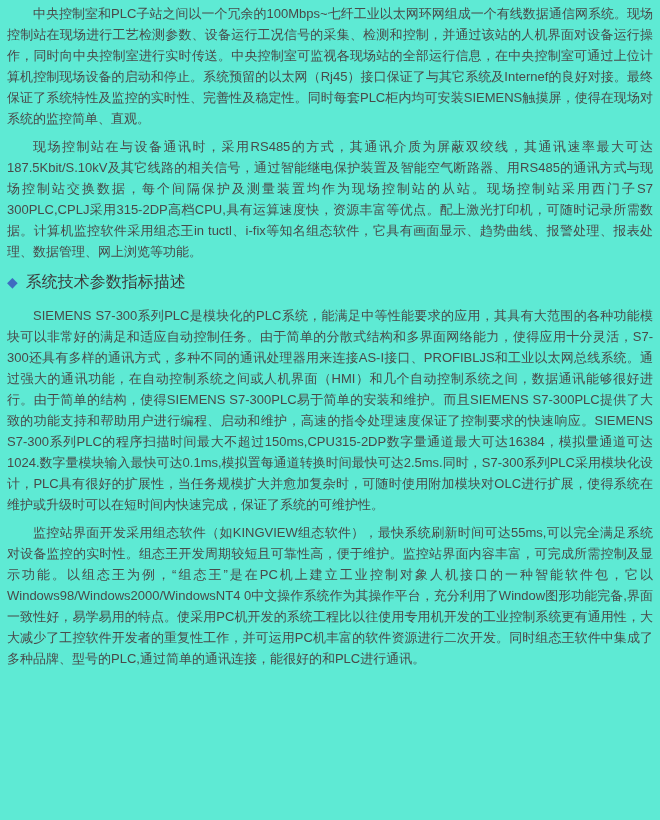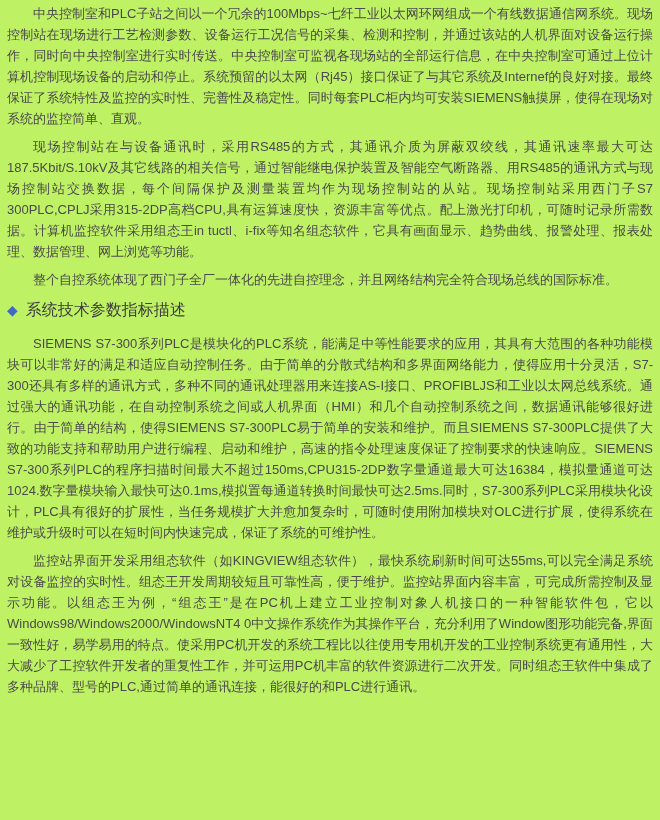--- a/index.html
+++ b/index.html
@@ -14,21 +14,21 @@
   }
   .page {
     box-sizing: border-box;
     width: 660px;
     height: 820px;
     padding: 3px 7px 0 7px;
     font-family: "Liberation Sans", "DejaVu Sans", sans-serif;
     font-size: 13px;
     line-height: 21px;
     color: #4a4a4a;
-    background: #bef264;
+    background: #5eead4;
   }
   p.para {
     margin: 0 0 7px 0;
     text-indent: 2em;
     text-align: justify;
     overflow-wrap: break-word;
   }
   .section-heading {
     margin: 9px 0 12px 0;
     font-size: 16px;
@@ -47,21 +47,20 @@
 </style>
 </head>
 <body>
 
 <div class="page">
 
   <p class="para">中央控制室和PLC子站之间以一个冗余的100Mbps~七纤工业以太网环网组成一个有线数据通信网系统。现场控制站在现场进行工艺检测参数、设备运行工况信号的采集、检测和控制，并通过该站的人机界面对设备运行操作，同时向中央控制室进行实时传送。中央控制室可监视各现场站的全部运行信息，在中央控制室可通过上位计算机控制现场设备的启动和停止。系统预留的以太网（Rj45）接口保证了与其它系统及Internef的良好对接。最终保证了系统特性及监控的实时性、完善性及稳定性。同时每套PLC柜内均可安装SIEMENS触摸屏，使得在现场对系统的监控简单、直观。</p>
 
   <p class="para">现场控制站在与设备通讯时，采用RS485的方式，其通讯介质为屏蔽双绞线，其通讯速率最大可达187.5Kbit/S.10kV及其它线路的相关信号，通过智能继电保护装置及智能空气断路器、用RS485的通讯方式与现场控制站交换数据，每个间隔保护及测量装置均作为现场控制站的从站。现场控制站采用西门子S7 300PLC,CPLJ采用315-2DP高档CPU,具有运算速度快，资源丰富等优点。配上激光打印机，可随时记录所需数据。计算机监控软件采用组态王in tuctl、i-fix等知名组态软件，它具有画面显示、趋势曲线、报警处理、报表处理、数据管理、网上浏览等功能。</p>
 
-  <p class="para">整个自控系统体现了西门子全厂一体化的先进自控理念，并且网络结构完全符合现场总线的国际标准。</p>
 
   <div class="section-heading">
     <span class="diamond">◆</span>
     <span>系统技术参数指标描述</span>
   </div>
 
   <p class="para">SIEMENS S7-300系列PLC是模块化的PLC系统，能满足中等性能要求的应用，其具有大范围的各种功能模块可以非常好的满足和适应自动控制任务。由于简单的分散式结构和多界面网络能力，使得应用十分灵活，S7-300还具有多样的通讯方式，多种不同的通讯处理器用来连接AS-I接口、PROFIBLJS和工业以太网总线系统。通过强大的通讯功能，在自动控制系统之间或人机界面（HMI）和几个自动控制系统之间，数据通讯能够很好进行。由于简单的结构，使得SIEMENS S7-300PLC易于简单的安装和维护。而且SIEMENS S7-300PLC提供了大致的功能支持和帮助用户进行编程、启动和维护，高速的指令处理速度保证了控制要求的快速响应。SIEMENS S7-300系列PLC的程序扫描时间最大不超过150ms,CPU315-2DP数字量通道最大可达16384，模拟量通道可达1024.数字量模块输入最快可达0.1ms,模拟置每通道转换时间最快可达2.5ms.同时，S7-300系列PLC采用模块化设计，PLC具有很好的扩展性，当任务规模扩大并愈加复杂时，可随时使用附加模块对OLC进行扩展，使得系统在维护或升级时可以在短时间内快速完成，保证了系统的可维护性。</p>
 
 
   <p class="para">监控站界面开发采用组态软件（如KINGVIEW组态软件），最快系统刷新时间可达55ms,可以完全满足系统对设备监控的实时性。组态王开发周期较短且可靠性高，便于维护。监控站界面内容丰富，可完成所需控制及显示功能。以组态王为例，“组态王”是在PC机上建立工业控制对象人机接口的一种智能软件包，它以Windows98/Windows2000/WindowsNT4 0中文操作系统作为其操作平台，充分利用了Window图形功能完备,界面一致性好，易学易用的特点。使采用PC机开发的系统工程比以往使用专用机开发的工业控制系统更有通用性，大大减少了工控软件开发者的重复性工作，并可运用PC机丰富的软件资源进行二次开发。同时组态王软件中集成了多种品牌、型号的PLC,通过简单的通讯连接，能很好的和PLC进行通讯。</p>

